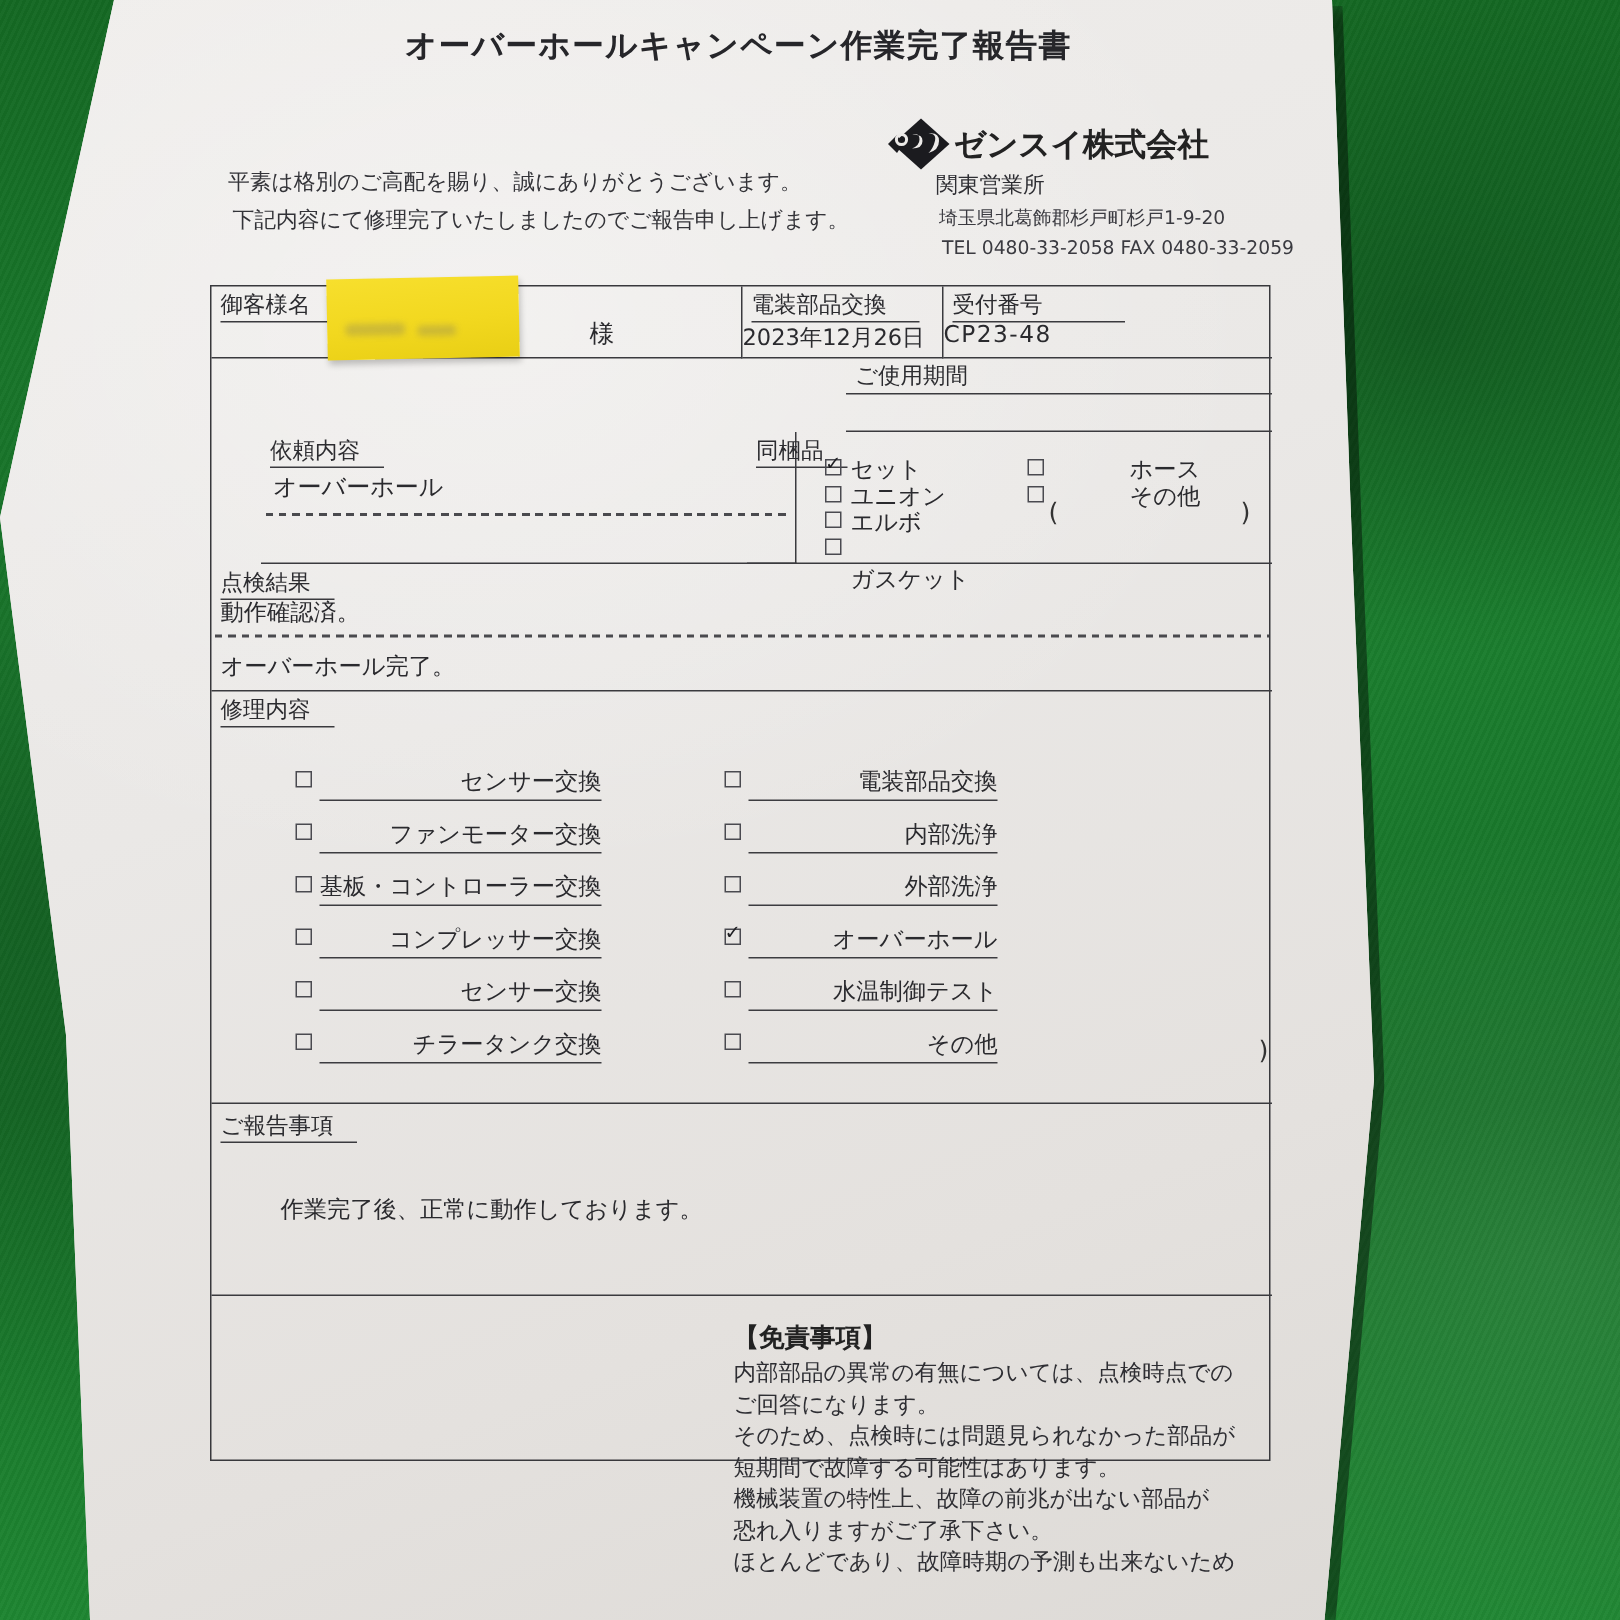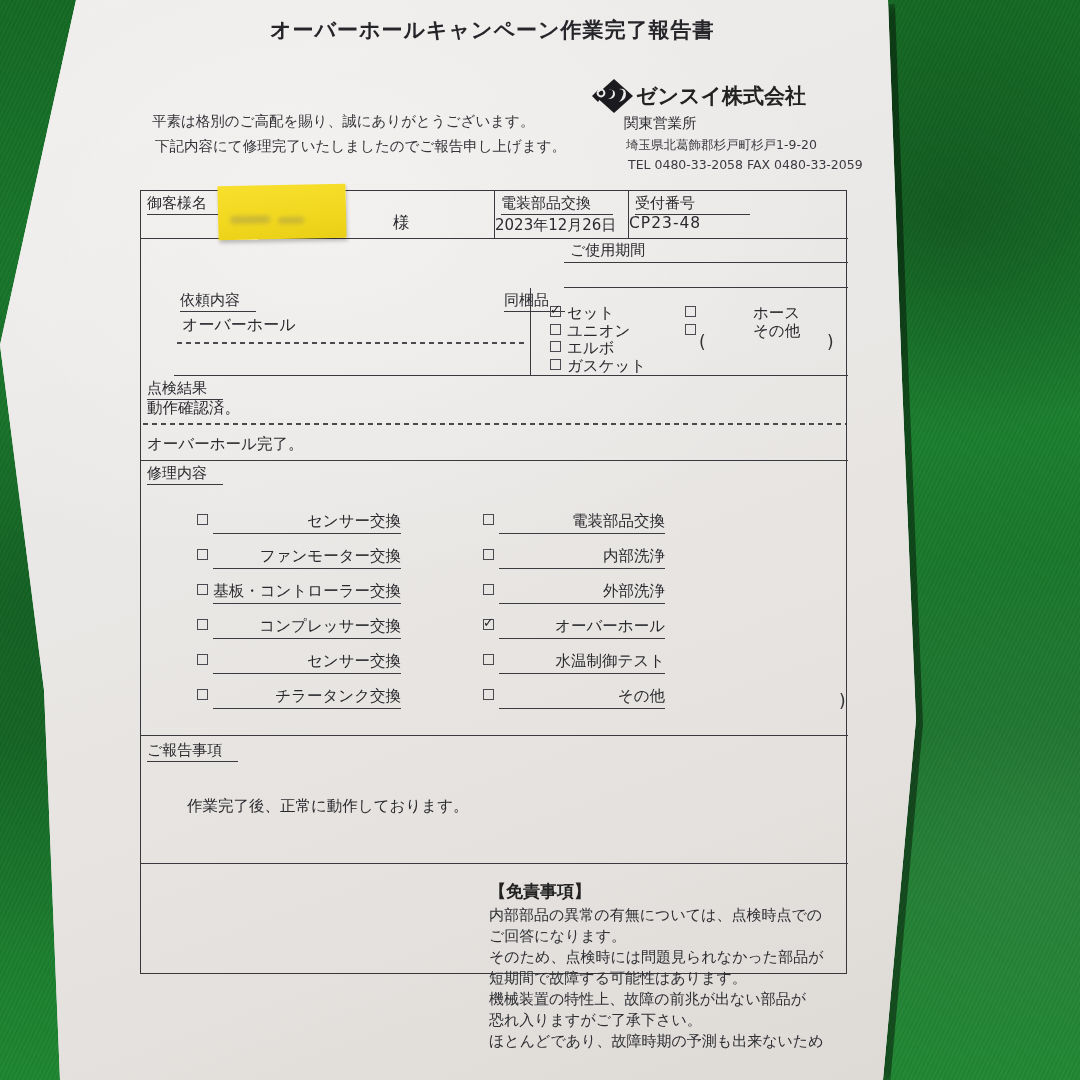--- a/index.html
+++ b/index.html
@@ -127,21 +127,21 @@
       <div class="ckrow" style="left:52px;top:50px;">
         <span class="ckbox">
             <span class="ckmark"></span>
           </span>
         <span class="cklabel" style="left:17px;">エルボ</span>
       </div>
       <div class="ckrow" style="left:52px;top:68px;">
         <span class="ckbox">
             <span class="ckmark"></span>
           </span>
-        <span class="cklabel" style="left:17px;">ガスケット</span>
+        <span class="cklabel" style="left:17px;margin-top:20px;">ガスケット</span>
       </div>
       <div class="ckrow" style="left:187px;top:15px;">
         <span class="ckbox">
             <span class="ckmark"></span>
           </span>
         <span class="cklabel" style="left:68px;">ホース</span>
       </div>
       <div class="ckrow" style="left:187px;top:33px;">
         <span class="ckbox">
             <span class="ckmark"></span>

